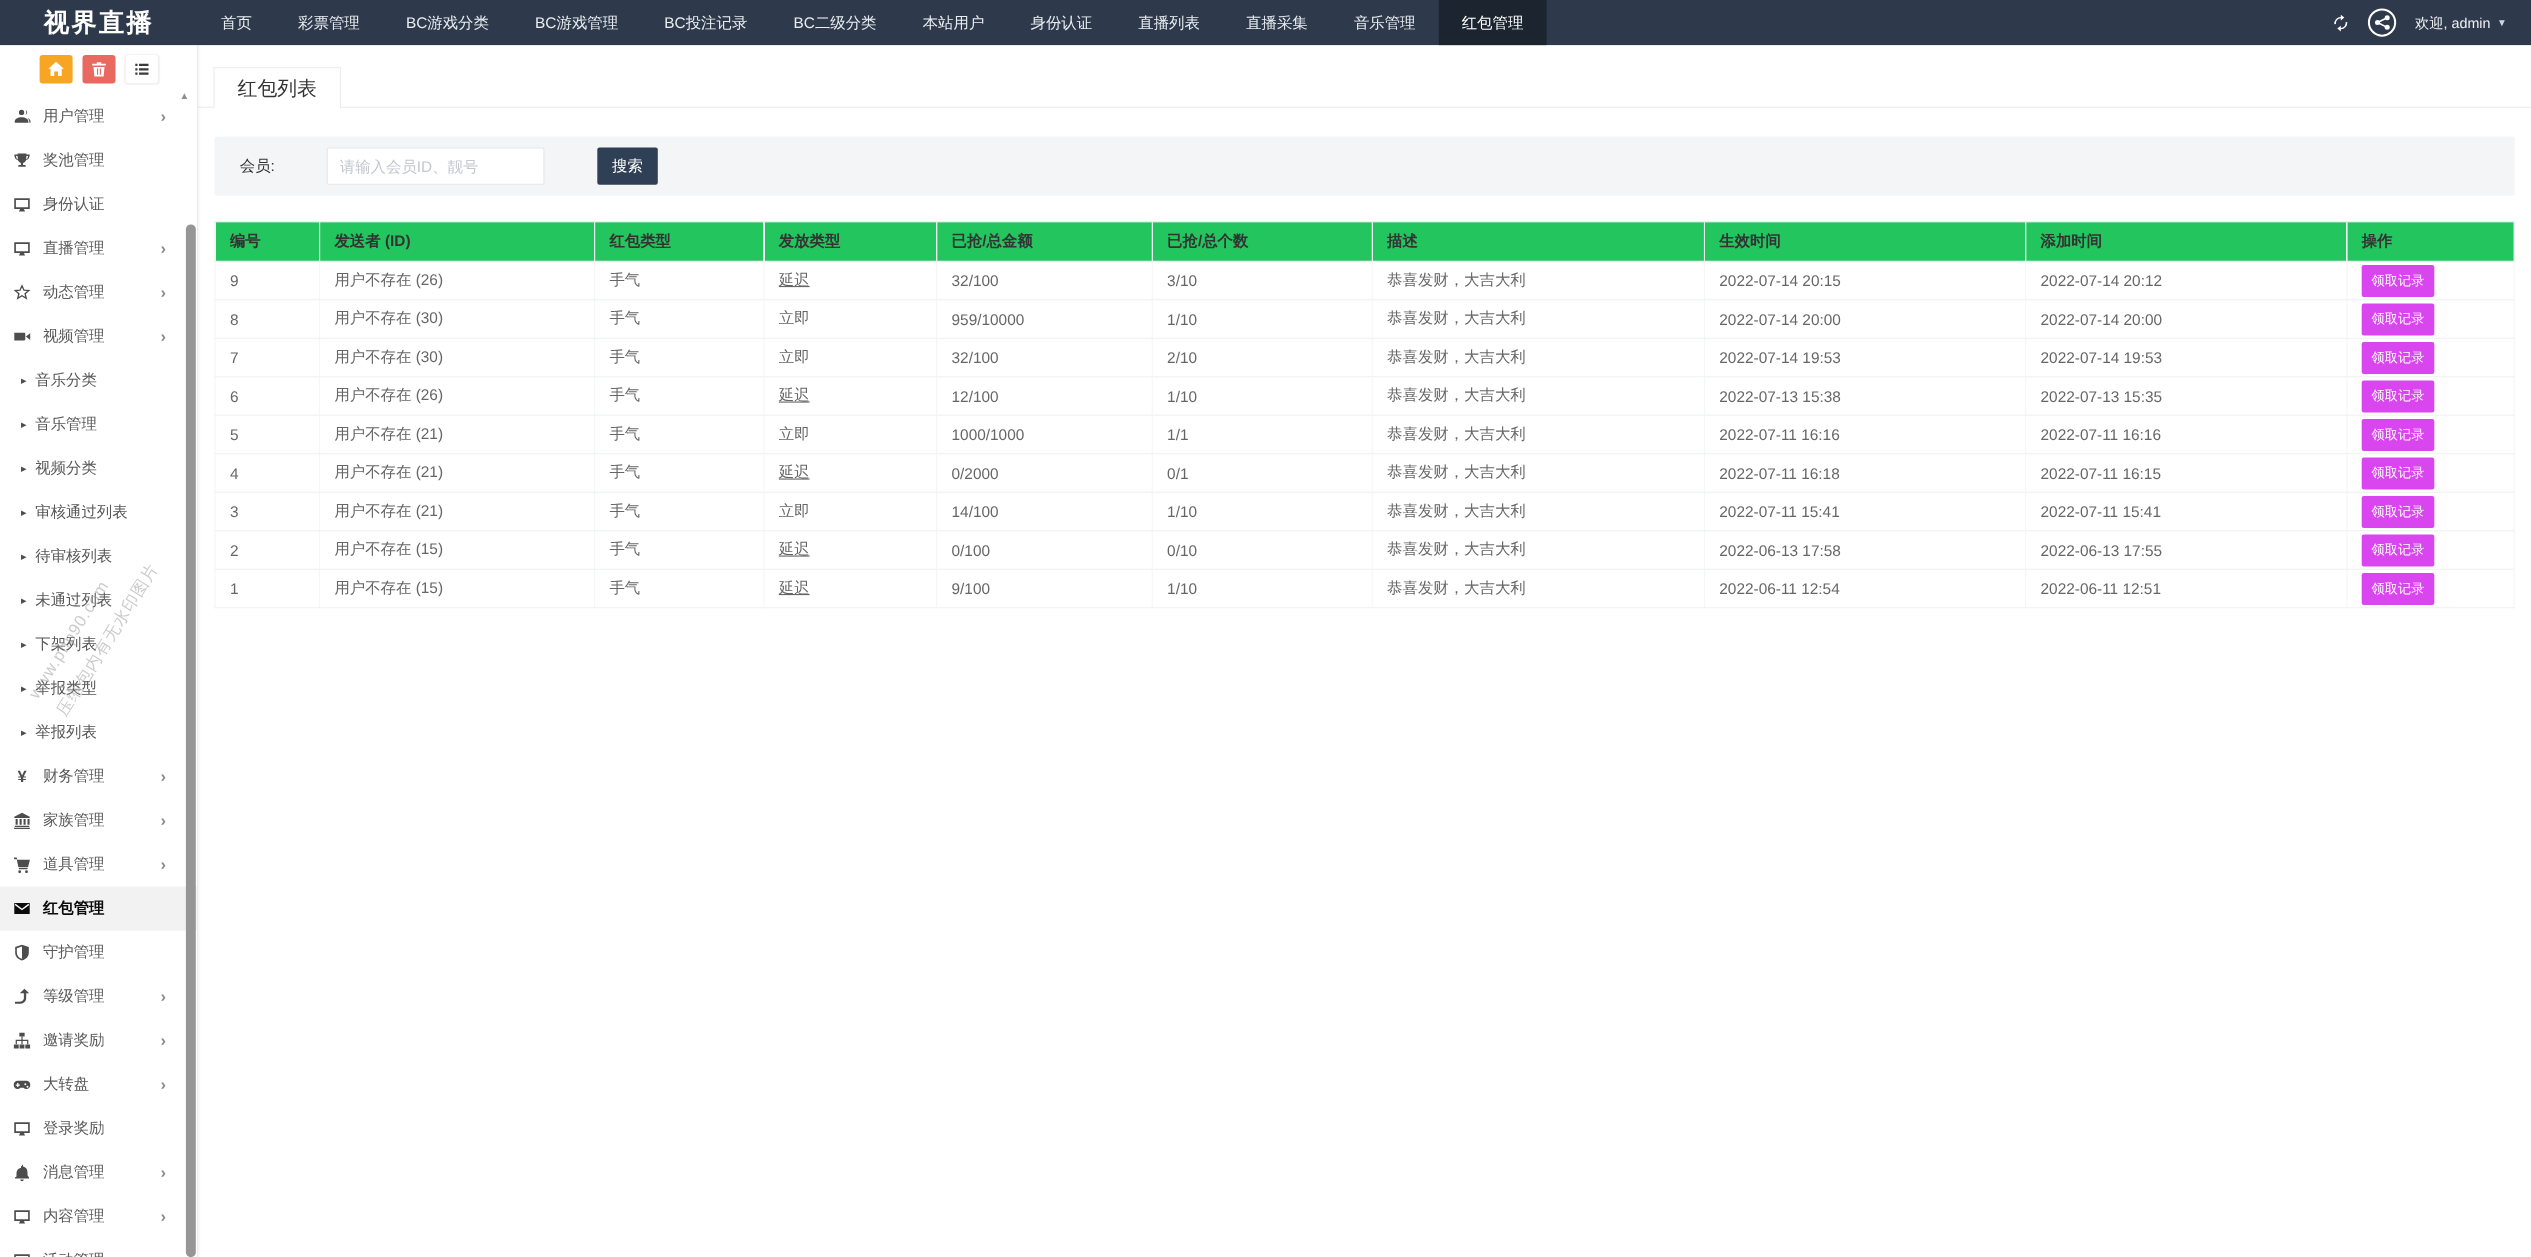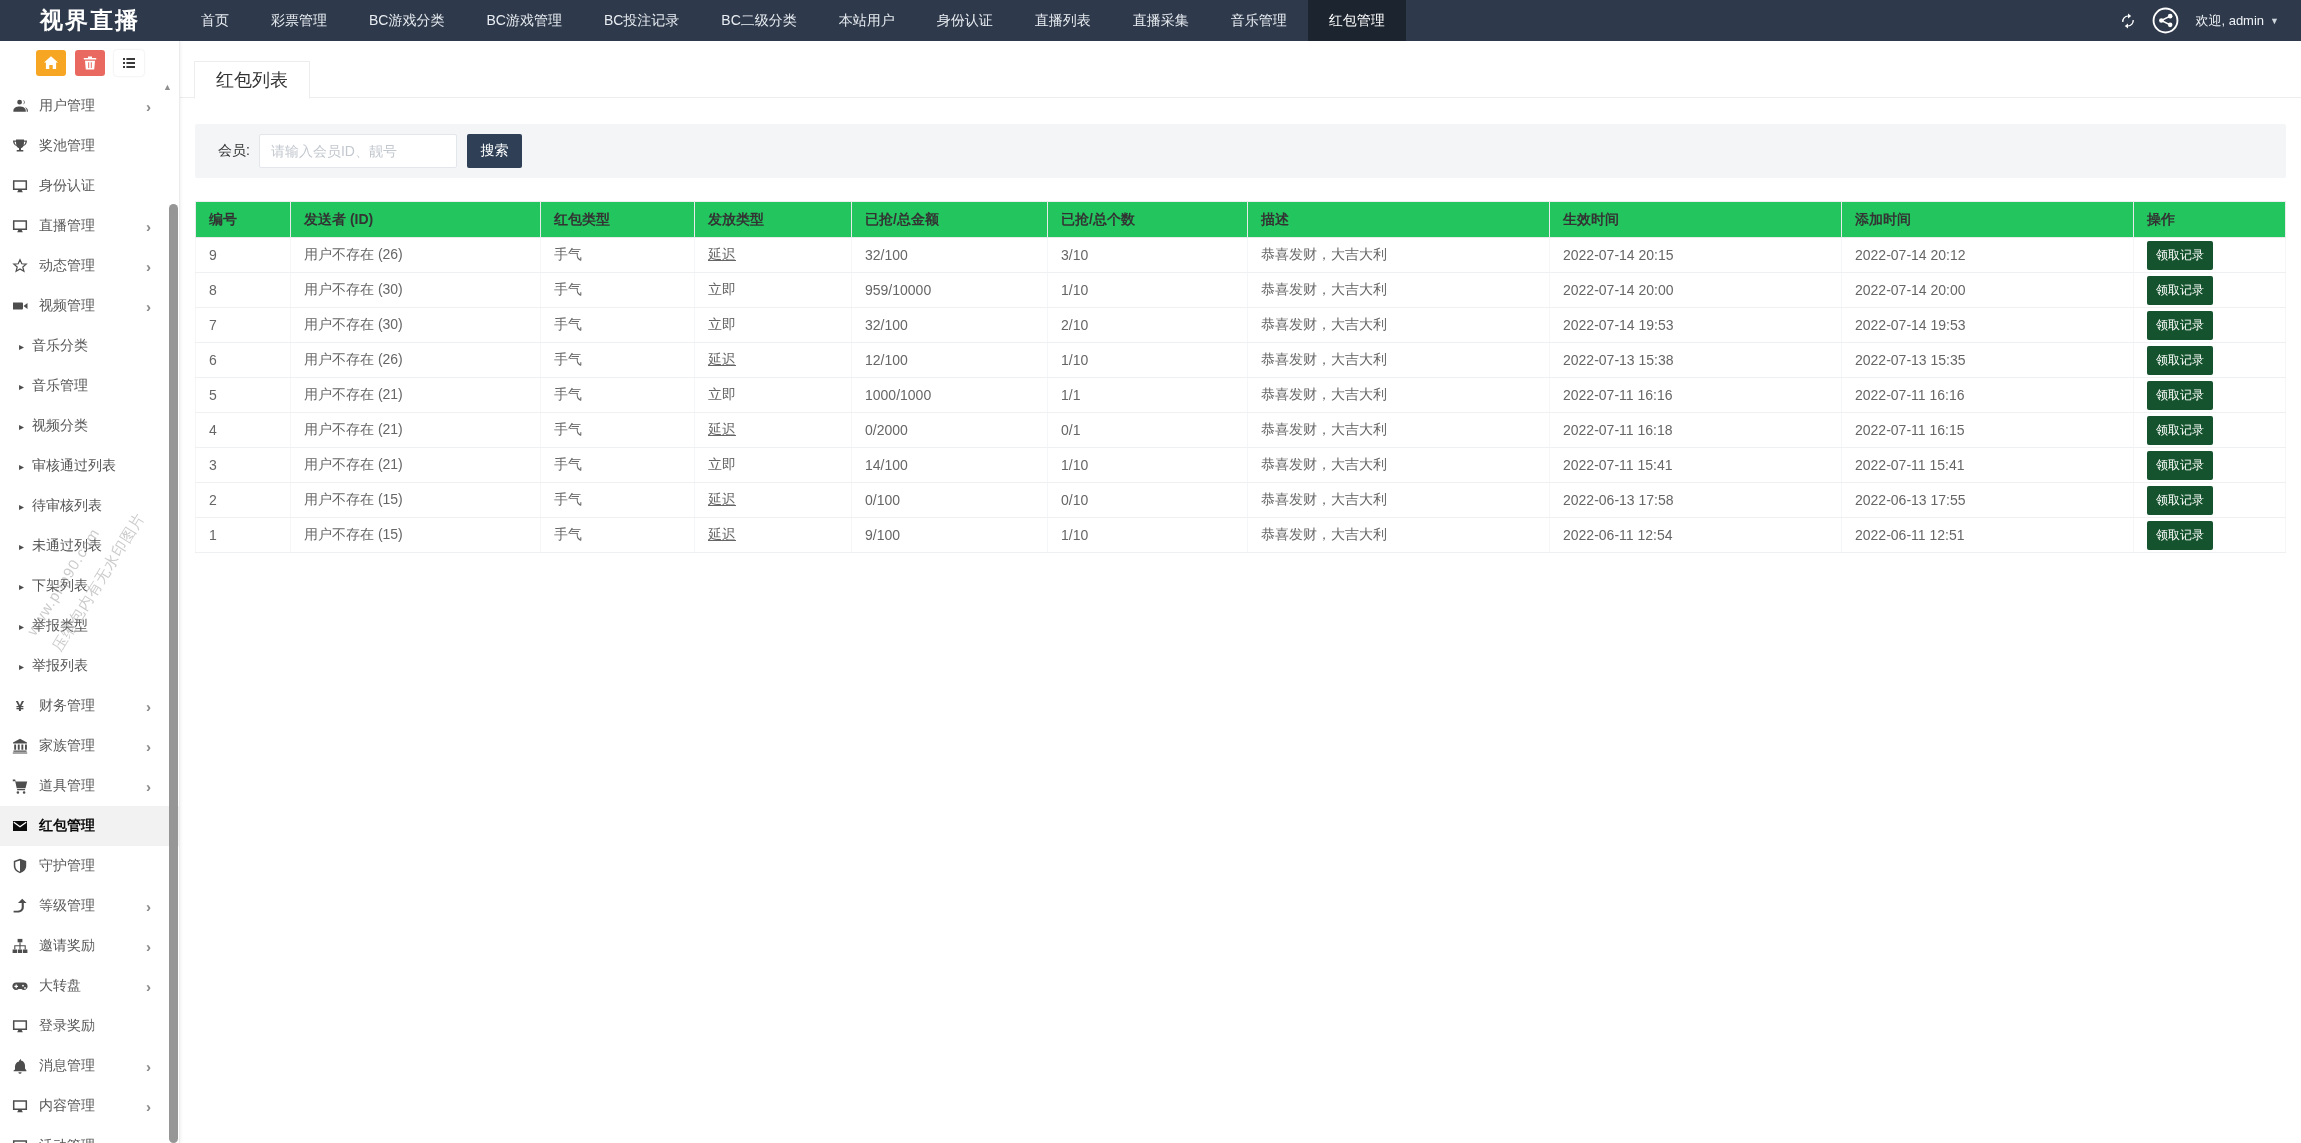--- a/index.html
+++ b/index.html
@@ -38,33 +38,33 @@
   
   .scroll-up { position:absolute; top:42px; right:7px; font-size:9px; color:#8f8f8f; line-height:1; cursor:pointer; }
   .scroll-thumb { position:absolute; top:163px; bottom:0; right:1px; width:9px; background:#969696; border-radius:6px; cursor:pointer; }
   
   .watermark { position:absolute; left:18px; top:585px; transform:rotate(-58deg); transform-origin:left top; color:rgba(140,140,140,.45); font-size:15px; letter-spacing:1px; white-space:nowrap; pointer-events:none; line-height:30px; }
 
   
   .main { position:absolute; top:41px; left:180px; right:0; bottom:0; background:#fff; overflow:hidden; }
   .tab-strip { padding:19px 0 0 14px; border-bottom:1px solid #ededed; }
   .tab { display:inline-block; height:38px; line-height:37px; padding:0 21px; background:#fff; border:1px solid #ededed; border-bottom-color:#fff; margin-bottom:-1px; font-size:18px; color:#333; cursor:pointer; position:relative; top:1px; }
-  .search-panel { margin:26px 15px 0 15px; height:54px; background:#f3f5f7; border-radius:2px; display:flex; align-items:center; padding-left:23px; }
+  .search-panel { margin:26px 15px 0 15px; height:54px; background:#f3f5f7; border-radius:2px; display:flex; align-items:center; padding-left:23px;gap:38px; }
   .search-label { font-size:14px; color:#333; margin-right:9px; }
   .search-input { width:198px; height:34px; border:1px solid #e3e7eb; border-radius:2px; background:#fff; padding:0 11px; font-size:14px; color:#14532d; outline:none; font-family:inherit; }
   .search-input::placeholder { color:#c3c8cf; }
   .search-btn { width:55px; height:34px; margin-left:10px; background:#2f4056; color:#fff; border:none; border-radius:2px; font-size:14px; cursor:pointer; font-family:inherit; }
 
   .table-wrap { margin:23px 15px 0 15px; }
   table.grid { width:100%; border-collapse:collapse; table-layout:fixed; font-size:14px; }
   .grid th { background:#22c55e; height:36px; font-weight:bold; color:#333; text-align:left; padding:0 13px; border:1px solid #e7e9eb; border-top-color:#eceef0; white-space:nowrap; overflow:hidden; }
   .grid td { height:35px; color:#666; padding:0 13px; border-bottom:1px solid #eef0f2; border-right:1px solid #f5f6f8; white-space:nowrap; overflow:hidden; background:#fff; }
   .grid td:first-child { border-left:1px solid #f5f6f8; }
   .grid td.delay-cell span { text-decoration:underline; }
-  .action-btn { background:#14532d; color:#fff; border:none; border-radius:2px; font-size:12px; padding:6px 9px; cursor:pointer; font-family:inherit; }
+  .action-btn { background:#d946ef; color:#fff; border:none; border-radius:2px; font-size:12px; padding:6px 9px; cursor:pointer; font-family:inherit; }
 </style>
 </head>
 <body>
 
 <svg width="0" height="0" style="position:absolute" aria-hidden="true">
   <defs>
     <symbol id="i-home-icon" viewBox="0 0 16 16">
         <path fill="currentColor" d="M8 1.2 15 7.4h-1.9V14H9.7v-4H6.3v4H2.9V7.4H1z"></path>
       </symbol>
     <symbol id="i-trash-icon" viewBox="0 0 16 16">

